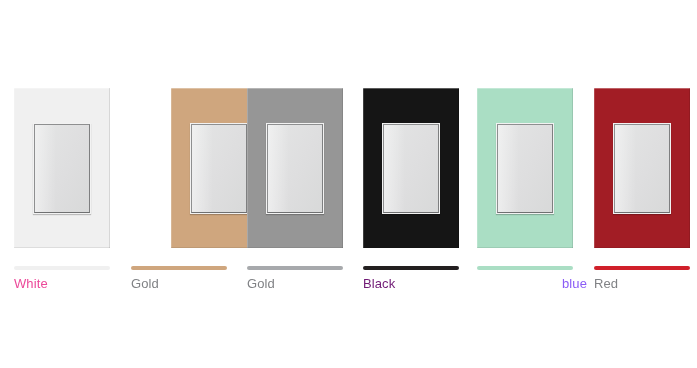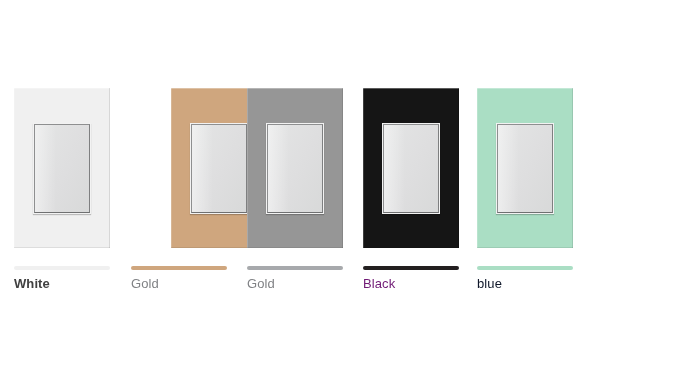--- a/index.html
+++ b/index.html
@@ -107,21 +107,21 @@
       <span class="edge-l"></span>
       <span class="edge-r"></span>
       <span class="edge-b"></span>
       <div class="opening">
         <div class="insert">
           <span class="sheen"></span>
         </div>
       </div>
     </div>
     <div class="bar" style="background: rgb(240, 240, 240);"></div>
-    <div class="label" style="color: #404040; font-weight: bold;">White</div>
+    <div class="label" style="color: #ec4899;">White</div>
   </div>
 
   <div class="swatch" style="left: 131px; padding-left: 40px;">
     <div class="plate" style="background: rgb(207, 166, 126);">
       <span class="edge-tl"></span>
       <span class="edge-l"></span>
       <span class="edge-r"></span>
       <span class="edge-b"></span>
       <div class="opening">
         <div class="insert">
@@ -171,17 +171,32 @@
       <span class="edge-l"></span>
       <span class="edge-r"></span>
       <span class="edge-b"></span>
       <div class="opening">
         <div class="insert">
           <span class="sheen"></span>
         </div>
       </div>
     </div>
     <div class="bar" style="background: rgb(170, 222, 196);"></div>
-    <div class="label" style="color: #0f172a;">blue</div>
-  </div>
-
+    <div class="label" style="color: #8b5cf6; text-align: right;">blue</div>
+  </div>
+
+  <div class="swatch" style="left: 594px;">
+    <div class="plate" style="background: rgb(162, 29, 37);">
+      <span class="edge-tl"></span>
+      <span class="edge-l"></span>
+      <span class="edge-r"></span>
+      <span class="edge-b"></span>
+      <div class="opening">
+        <div class="insert">
+          <span class="sheen"></span>
+        </div>
+      </div>
+    </div>
+    <div class="bar" style="background: rgb(208, 32, 42);"></div>
+    <div class="label" style="color: rgb(128, 130, 133);">Red</div>
+  </div>
 
 </div>
 
 </body></html>

